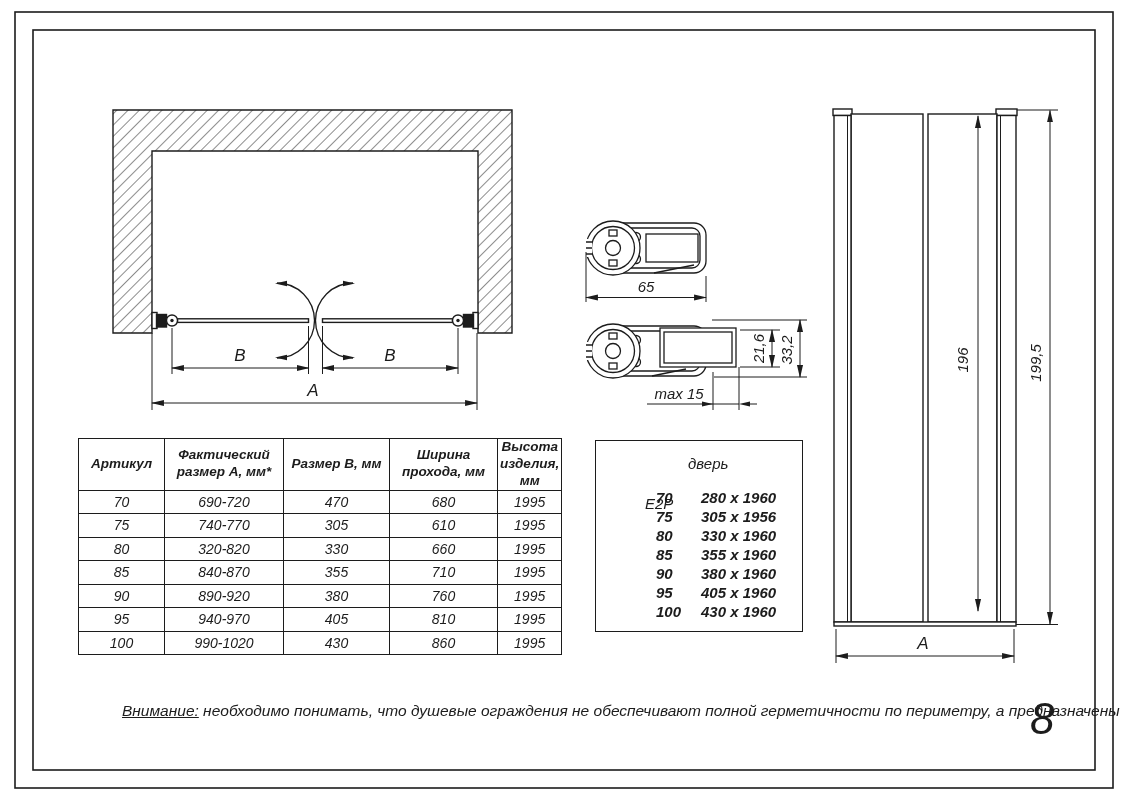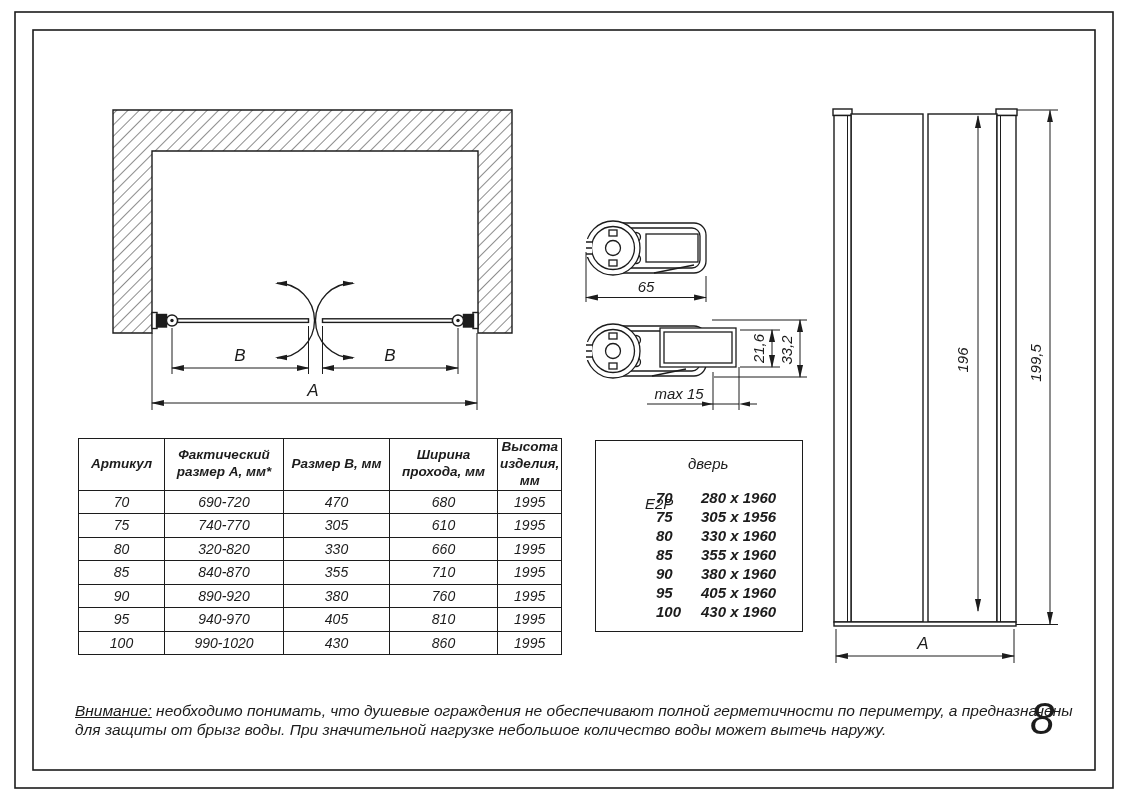--- a/index.html
+++ b/index.html
@@ -20,21 +20,21 @@
   
   .doorbox{position:absolute;left:595px;top:440px;width:206px;height:190px;
            border:1.5px solid #1c1c1c;font:italic 15px "Liberation Sans",sans-serif;}
   .db-title{position:absolute;left:92px;top:14px;}
   .db-model{position:absolute;left:22px;top:54px;margin-left:27px;}
   .db-rows{position:absolute;left:60px;top:47px;line-height:19px;font-weight:bold;}
   .db-art{display:inline-block;width:45px;}
   
   .note{position:absolute;left:75px;top:701px;width:950px;
         font:italic 15.5px "Liberation Sans",sans-serif;line-height:19px;white-space:nowrap;}
-  .note .u{text-decoration:underline;}
+  .note .u{text-decoration:underline;margin-left:47px;}
   .pagenum{position:absolute;left:1030px;top:694px;
            font:italic 44px "Liberation Sans",sans-serif;}
 </style>
 </head>
 <body>
 
 <div id="stage">
 
   <svg width="1131" height="800" viewBox="0 0 1131 800" style="position:absolute;left:0;top:0;">
     <defs>
@@ -275,17 +275,16 @@
       <div><span class="db-art">80</span><span>330 x 1960</span></div>
       <div><span class="db-art">85</span><span>355 x 1960</span></div>
       <div><span class="db-art">90</span><span>380 x 1960</span></div>
       <div><span class="db-art">95</span><span>405 x 1960</span></div>
       <div><span class="db-art">100</span><span>430 x 1960</span></div>
     </div>
   </div>
 
   <div class="note">
     <span class="u">Внимание:</span><span> необходимо понимать, что душевые ограждения не обеспечивают полной герметичности по периметру, а предназначены</span><br>
-    <span>для защиты от брызг воды. При значительной нагрузке небольшое количество воды может вытечь наружу.</span>
   </div>
 
   <div class="pagenum">8</div>
 </div>
 
 </body></html>

